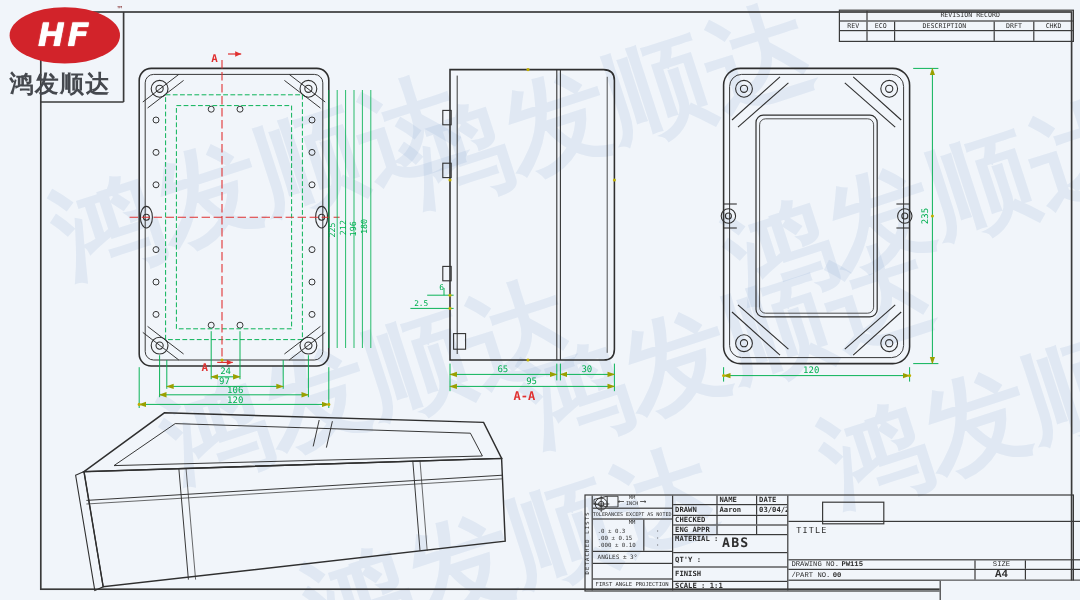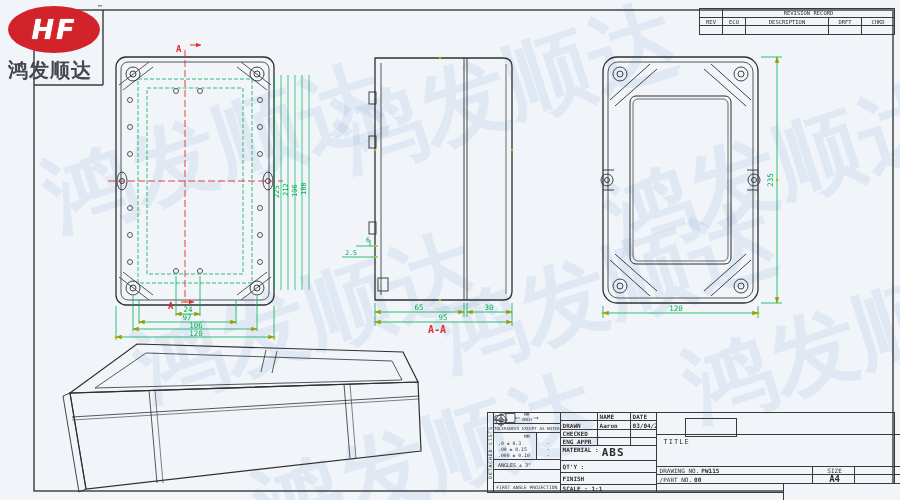--- a/index.html
+++ b/index.html
@@ -63,21 +63,21 @@
   .mat{display:flex;align-items:center;padding-left:2px;}
   .mat b{font-size:11px;margin-left:3px;letter-spacing:1px;}
 
   .tright{flex:1;display:flex;flex-direction:column;}
   .tright .top{height:23px;position:relative;}
   .tright .logobox{position:absolute;left:28px;top:5px;width:50px;height:17px;border:1px solid #3a3a3a;}
   .tright .titlecell{height:31px;border-top:1px solid #3a3a3a;display:flex;align-items:flex-start;padding:3px 0 0 7px;font-size:7px;letter-spacing:1px;}
   .tright .bot{height:25px;border-top:1px solid #3a3a3a;display:flex;flex-direction:column;}
   .bot .br{display:flex;border-top:1px solid #3a3a3a;}
   .bot .br:first-child{border-top:none;}
-  .bot .bc{border-left:1px solid #3a3a3a;display:flex;align-items:center;padding-left:3px;white-space:nowrap;overflow:hidden;}
+  .bot .bc{border-left:1px solid #3a3a3a;display:flex;align-items:center;padding-left:3px;white-space:nowrap;overflow:hidden;font-family:Liberation Mono, monospace;}
   .bot .bc:first-child{border-left:none;}
   .r1,.r2{height:8px;} .r3{flex:1;}
   .bc.main{width:152px;} .bc.size{width:38px;justify-content:center;} .bc.revc{flex:1;justify-content:center;}
   .bc.dns{width:123px;} .bc.sheet{flex:1;display:flex;gap:6px;justify-content:center;}
   .a4{font-size:9px;font-weight:bold;}
   .dwgno{font-weight:bold;margin-left:2px;}
 </style>
 </head>
 <body>
 

